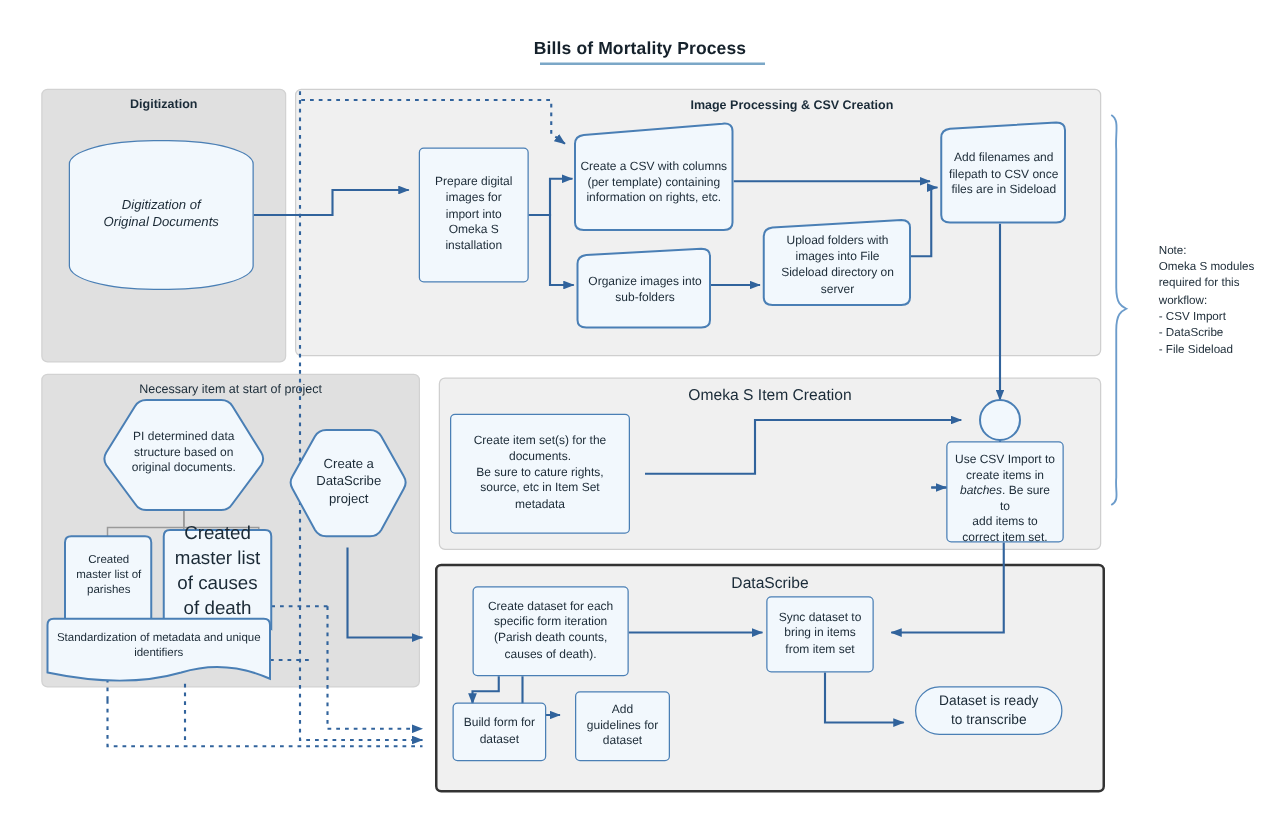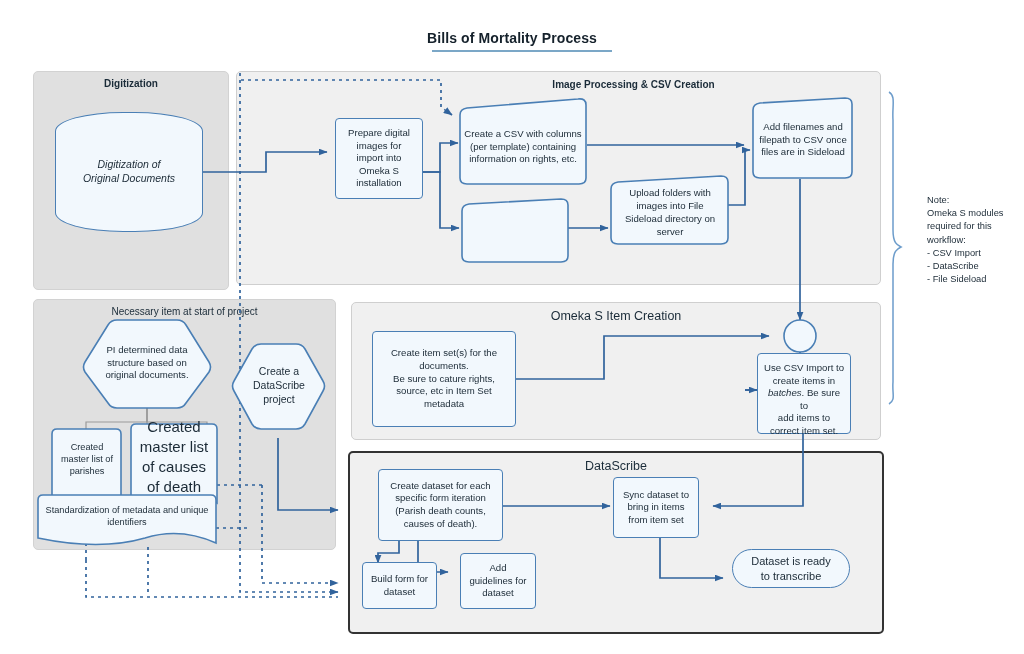--- a/index.html
+++ b/index.html
@@ -162,20 +162,22 @@
 
       <circle cx="800" cy="336" r="16"></circle>
     </g>
   </svg>
 
   <div class="shape-label" style="left:455px;top:112px;width:136px;height:70px;">Create a CSV with
 columns (per template)
 containing information on
 rights, etc.</div>
 
+  <div class="shape-label" style="left:462px;top:206px;width:108px;height:54px;">Organize images into
+sub-folders</div>
 
   <div class="shape-label" style="left:611px;top:184px;width:118px;height:58px;">Upload folders with
 images into File
 Sideload directory on
 server</div>
 
   <div class="shape-label" style="left:753px;top:104px;width:100px;height:72px;">Add filenames and
 filepath to CSV
 once files are in
 Sideload</div>
@@ -194,27 +196,27 @@
   <div class="shape-label" style="left:130px;top:428px;width:88px;height:58px;font-size:15px;">Created master
 list of causes of
 death</div>
 
   <div class="shape-label" style="left:38px;top:498px;width:178px;height:36px;font-size:9.2px;">Standardization of metadata and unique
 identifiers</div>
 
   <div class="node capsule" style="left:55px;top:112px;width:148px;height:120px;font-style:italic;font-size:10.5px;white-space:pre-line;">Digitization of
 Original Documents</div>
 
-  <div class="node" style="left:335px;top:118px;width:88px;height:81px;white-space:pre-line;">Prepare digital
+  <div class="node" style="left:335px;top:118px;width:88px;height:108px;white-space:pre-line;">Prepare digital
 images for
 import into
 Omeka S
 installation</div>
 
-  <div class="node" style="left:372px;top:331px;width:144px;height:96px;white-space:pre-line;">Create item set(s) for the
+  <div class="node" style="left:360px;top:331px;width:144px;height:96px;white-space:pre-line;">Create item set(s) for the
 documents.
 Be sure to cature rights,
 source, etc in Item Set
 metadata</div>
 
   <div class="node" style="left:757px;top:353px;width:94px;height:81px;">
     <span style="white-space:pre-line;">
       <span>Use CSV Import to
 create items in
 </span><em>batches</em><span>. Be sure to

